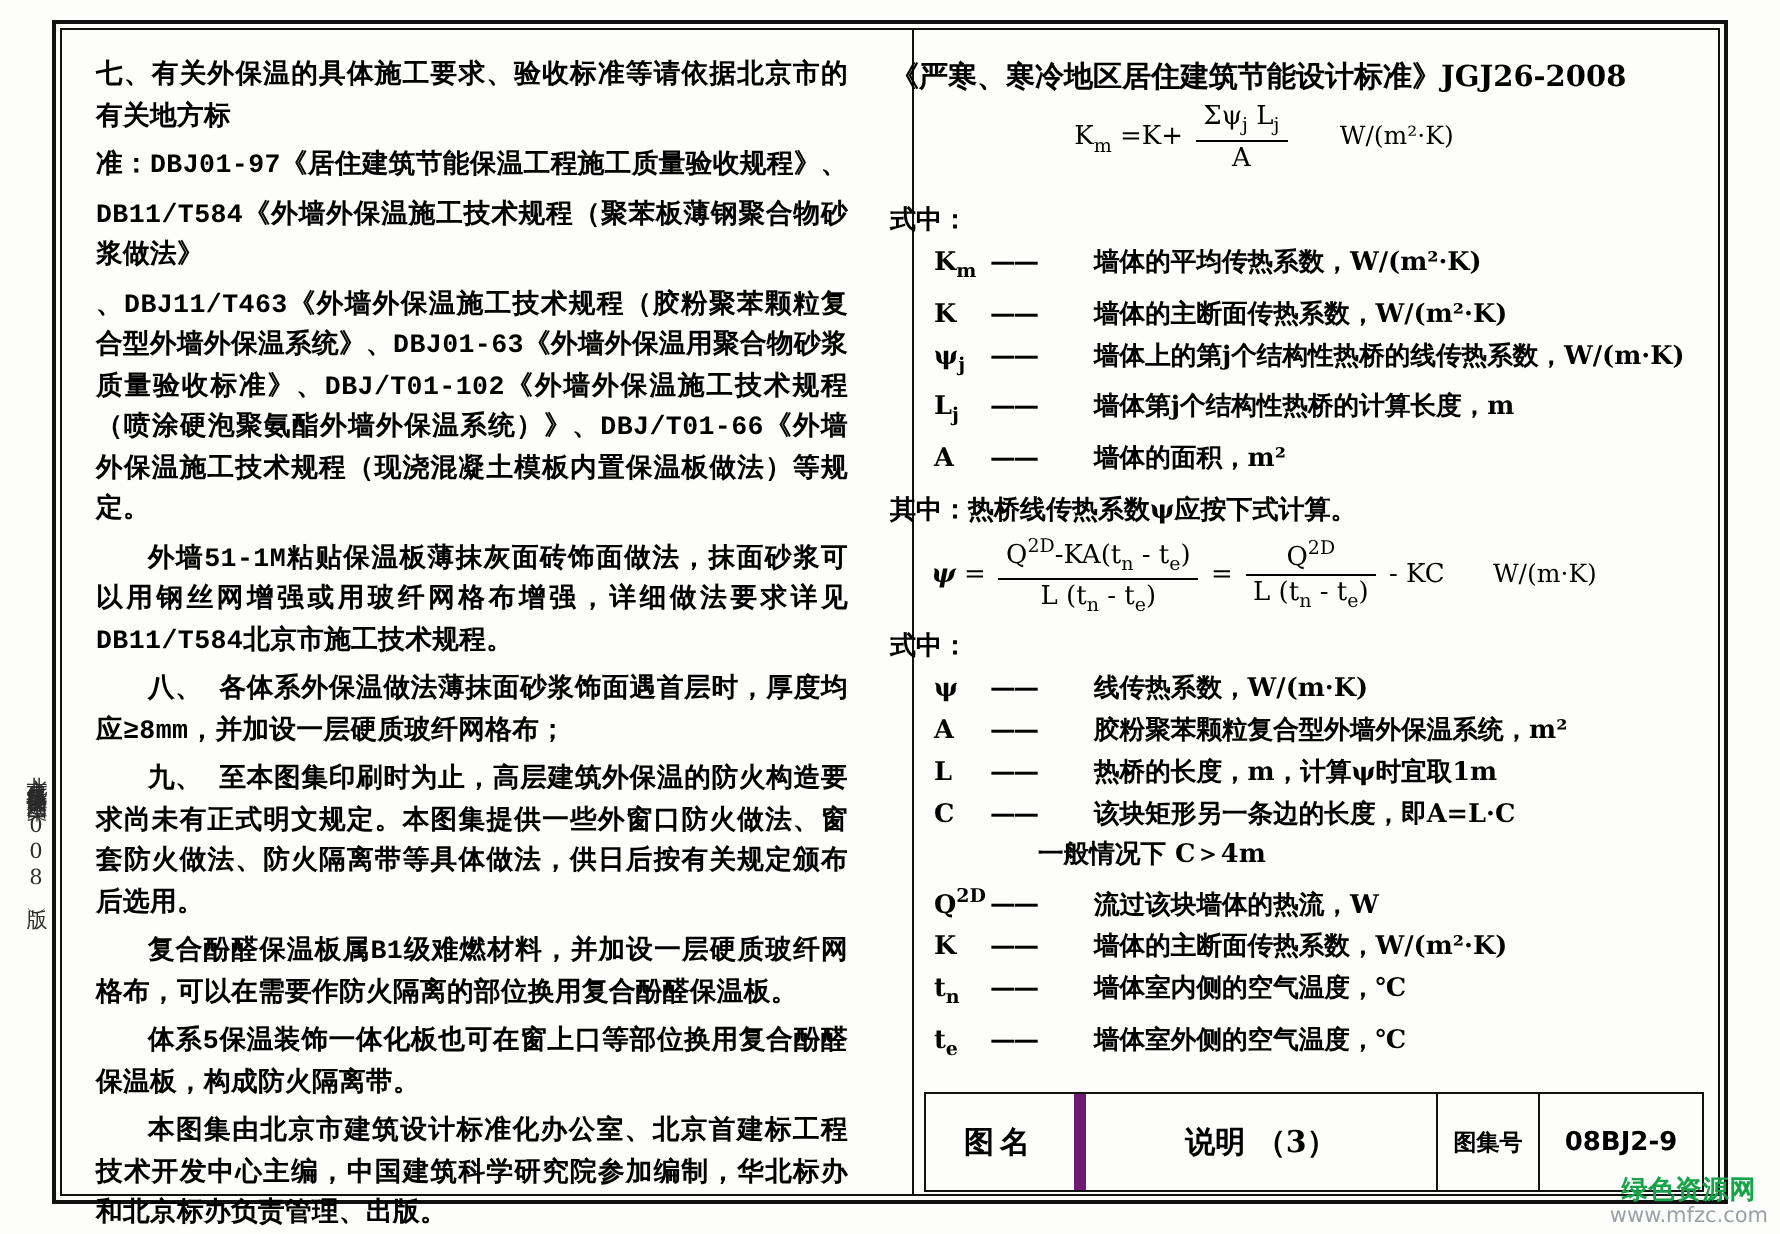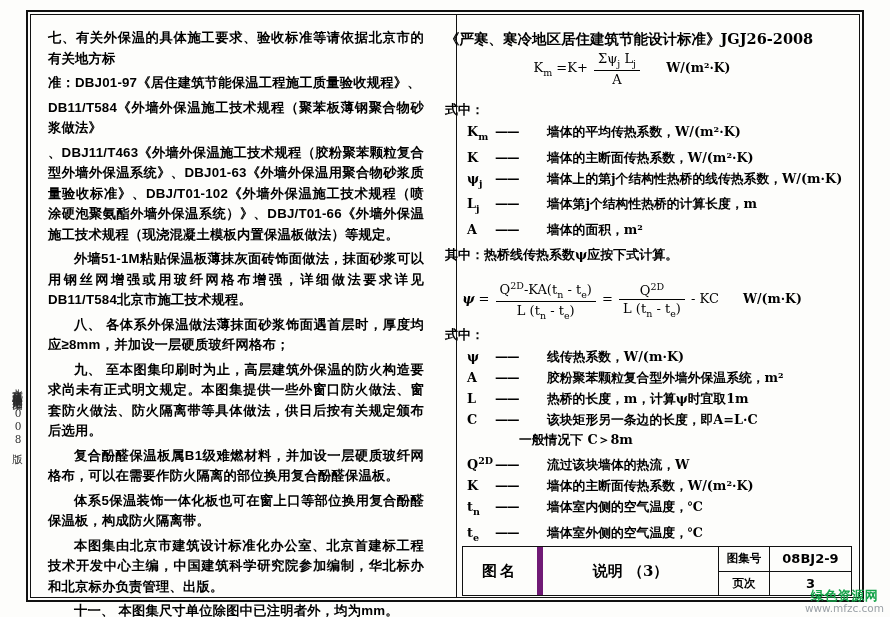--- a/index.html
+++ b/index.html
@@ -66,21 +66,21 @@
     height: 570px;
     padding: 6px 6px 0 10px;
     box-sizing: border-box;
   }
   p.para {
     margin: 0 14px 4px 0;
     font-size: 13.3px;
     line-height: 20.5px;
     letter-spacing: 0.2px;
     text-align: justify;
-    font-family: Liberation Sans, sans-serif;
+    font-family: Liberation Mono, monospace;
     font-weight: 600;
   }
   p.indent {
     text-indent: 26px;
   }
   .right-title {
     font-size: 14.5px;
     font-weight: 700;
     line-height: 21px;
     font-family: "DejaVu Serif", "Liberation Serif", serif;
@@ -120,21 +120,20 @@
     font-size: 13px;
   }
   .frac .den {
     padding: 1px 4px 0 4px;
     display: block;
     font-size: 13px;
   }
   .unit {
     margin-left: 20px;
     font-size: 12.5px;
-    font-weight: bold;
   }
   .deflist {
     margin: 0;
     padding: 0;
   }
   .defrow {
     font-size: 12.8px;
     line-height: 21px;
     font-family: "DejaVu Serif", "Liberation Serif", serif;
     white-space: nowrap;
@@ -155,21 +154,21 @@
   .where {
     font-size: 13px;
     font-family: "DejaVu Serif", "Liberation Serif", serif;
     font-weight: 600;
     margin: 2px 0 2px 0;
   }
   .mid-note {
     font-size: 13px;
     font-weight: 600;
     font-family: "DejaVu Serif", "Liberation Serif", serif;
-    margin: 6px 0 16px 0;
+    margin: 6px 0 4px 0;
   }
   .formula2 {
     text-align: center;
     font-size: 13px;
     font-family: "DejaVu Serif", "Liberation Serif", serif;
     margin: 2px 0 6px 0;
   }
   .sub { font-size: 9.5px; vertical-align: sub; }
   .sup { font-size: 9.5px; vertical-align: super; }
   .extra-note {
@@ -207,21 +206,21 @@
     display: flex;
     align-items: center;
     justify-content: center;
     font-size: 15px;
     font-weight: 700;
     font-family: "DejaVu Serif", "Liberation Serif", serif;
   }
   .tb-right {
     width: 132px;
     display: flex;
-    flex-direction: column;
+    flex-direction: row;
   }
   .tb-cell {
     flex: 1;
     display: flex;
     align-items: stretch;
   }
   .tb-cell + .tb-cell {
     border-top: 1px solid #111;
   }
   .tb-k {
@@ -355,40 +354,36 @@
 
     <div class="where">
       <span>式中：</span>
     </div>
 
     <div class="deflist">
       <div class="defrow"><span class="lead">ψ</span><span class="dash">——</span><span>线传热系数，W/(m·K)</span></div>
       <div class="defrow"><span class="lead">A</span><span class="dash">——</span><span>胶粉聚苯颗粒复合型外墙外保温系统，m²</span></div>
       <div class="defrow"><span class="lead">L</span><span class="dash">——</span><span>热桥的长度，m，计算ψ时宜取1m</span></div>
       <div class="defrow"><span class="lead">C</span><span class="dash">——</span><span>该块矩形另一条边的长度，即A=L·C</span></div>
-      <div class="extra-note">一般情况下 C＞8m</div>
+      <div class="extra-note">一般情况下 C＞4m</div>
       <div class="defrow"><span class="lead">Q<span class="sup">2D</span></span><span class="dash">——</span><span>流过该块墙体的热流，W</span></div>
       <div class="defrow"><span class="lead">K</span><span class="dash">——</span><span>墙体的主断面传热系数，W/(m²·K)</span></div>
       <div class="defrow"><span class="lead">t<span class="sub">n</span></span><span class="dash">——</span><span>墙体室内侧的空气温度，℃</span></div>
       <div class="defrow"><span class="lead">t<span class="sub">e</span></span><span class="dash">——</span><span>墙体室外侧的空气温度，℃</span></div>
     </div>
   </div>
 
   <div class="titleblock">
     <div class="tb-label">图名</div>
     <div class="tb-name">说明  （3）</div>
     <div class="tb-right">
       <div class="tb-cell">
         <div class="tb-k">图集号</div>
         <div class="tb-v">08BJ2-9</div>
       </div>
-      <div class="tb-cell">
-        <div class="tb-k">页次</div>
-        <div class="tb-v">3</div>
-      </div>
     </div>
   </div>
 
   <div class="watermark">
     <div class="wm1">绿色资源网</div>
     <div class="wm2">www.mfzc.com</div>
   </div>
 
 </div>
 

